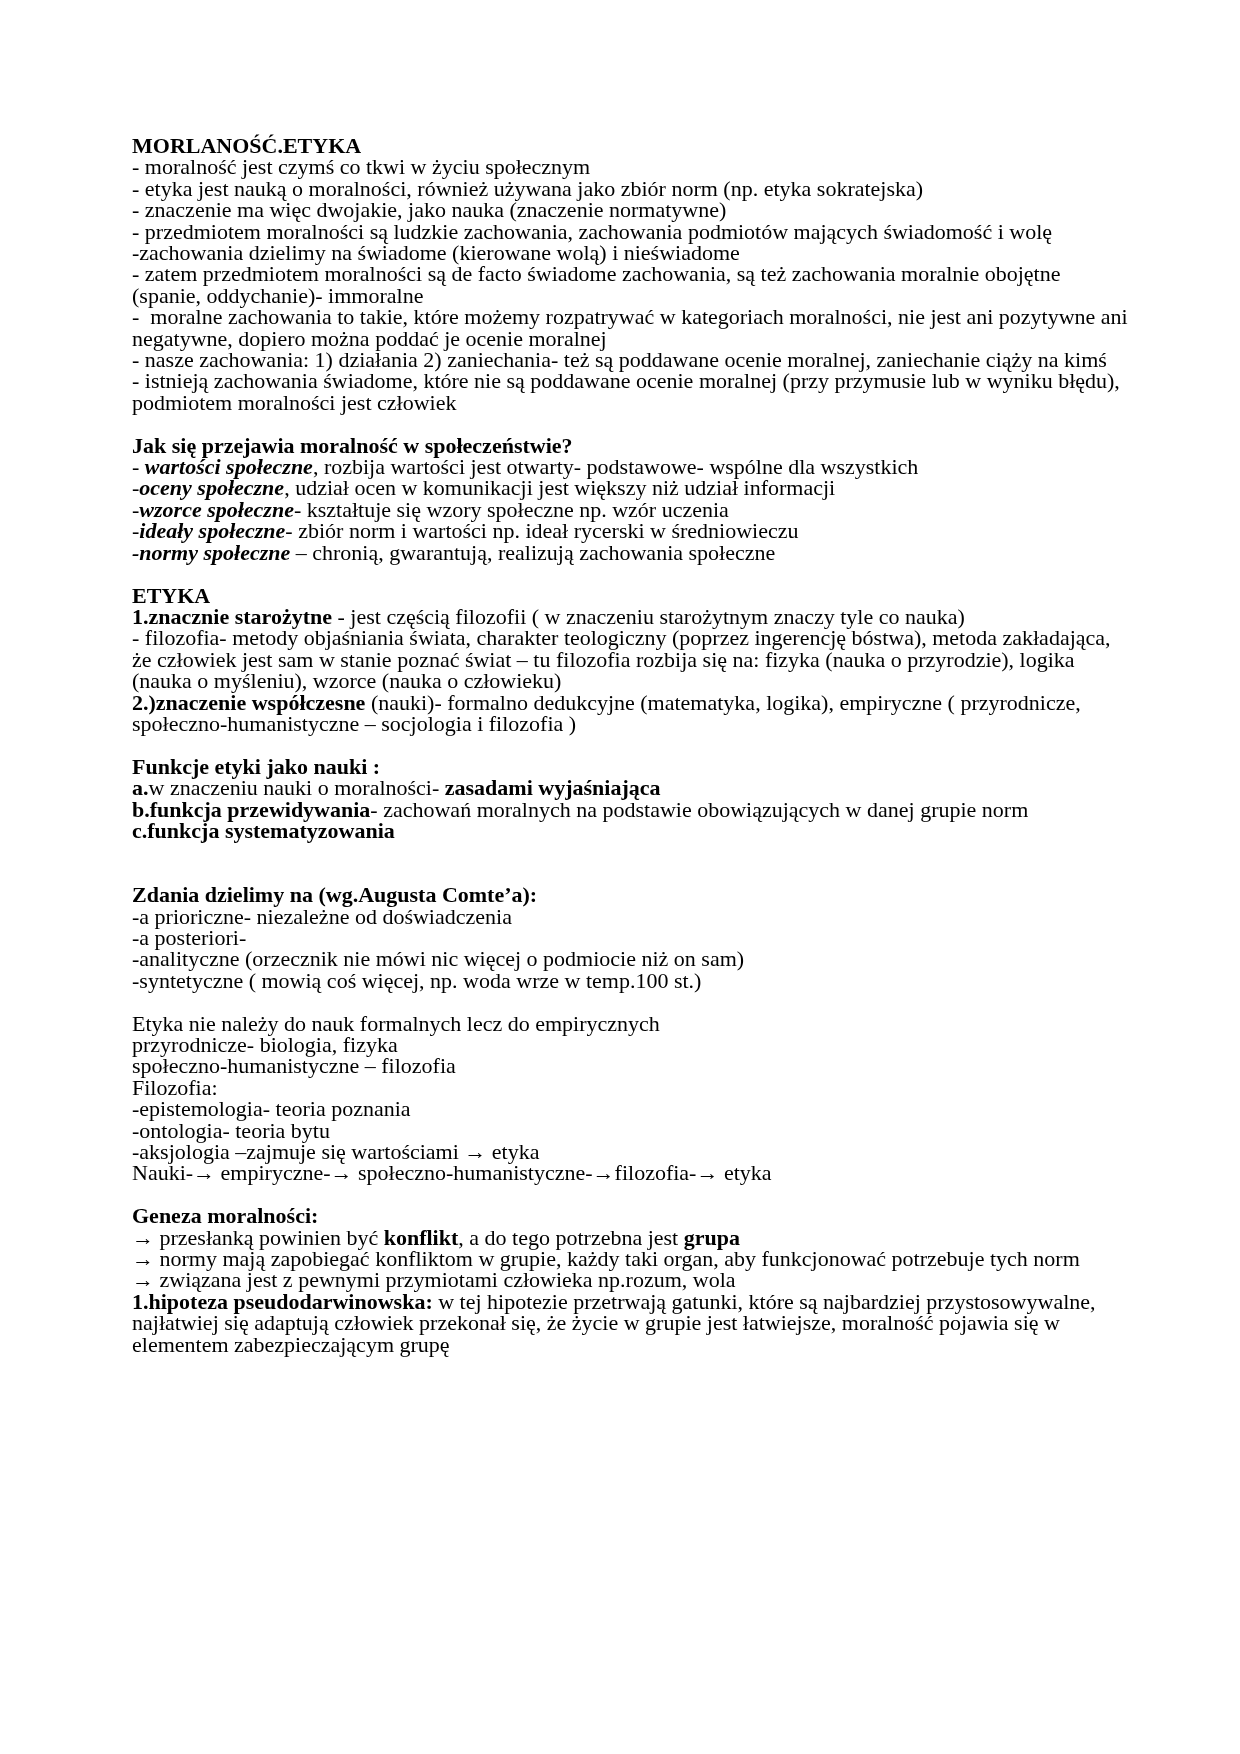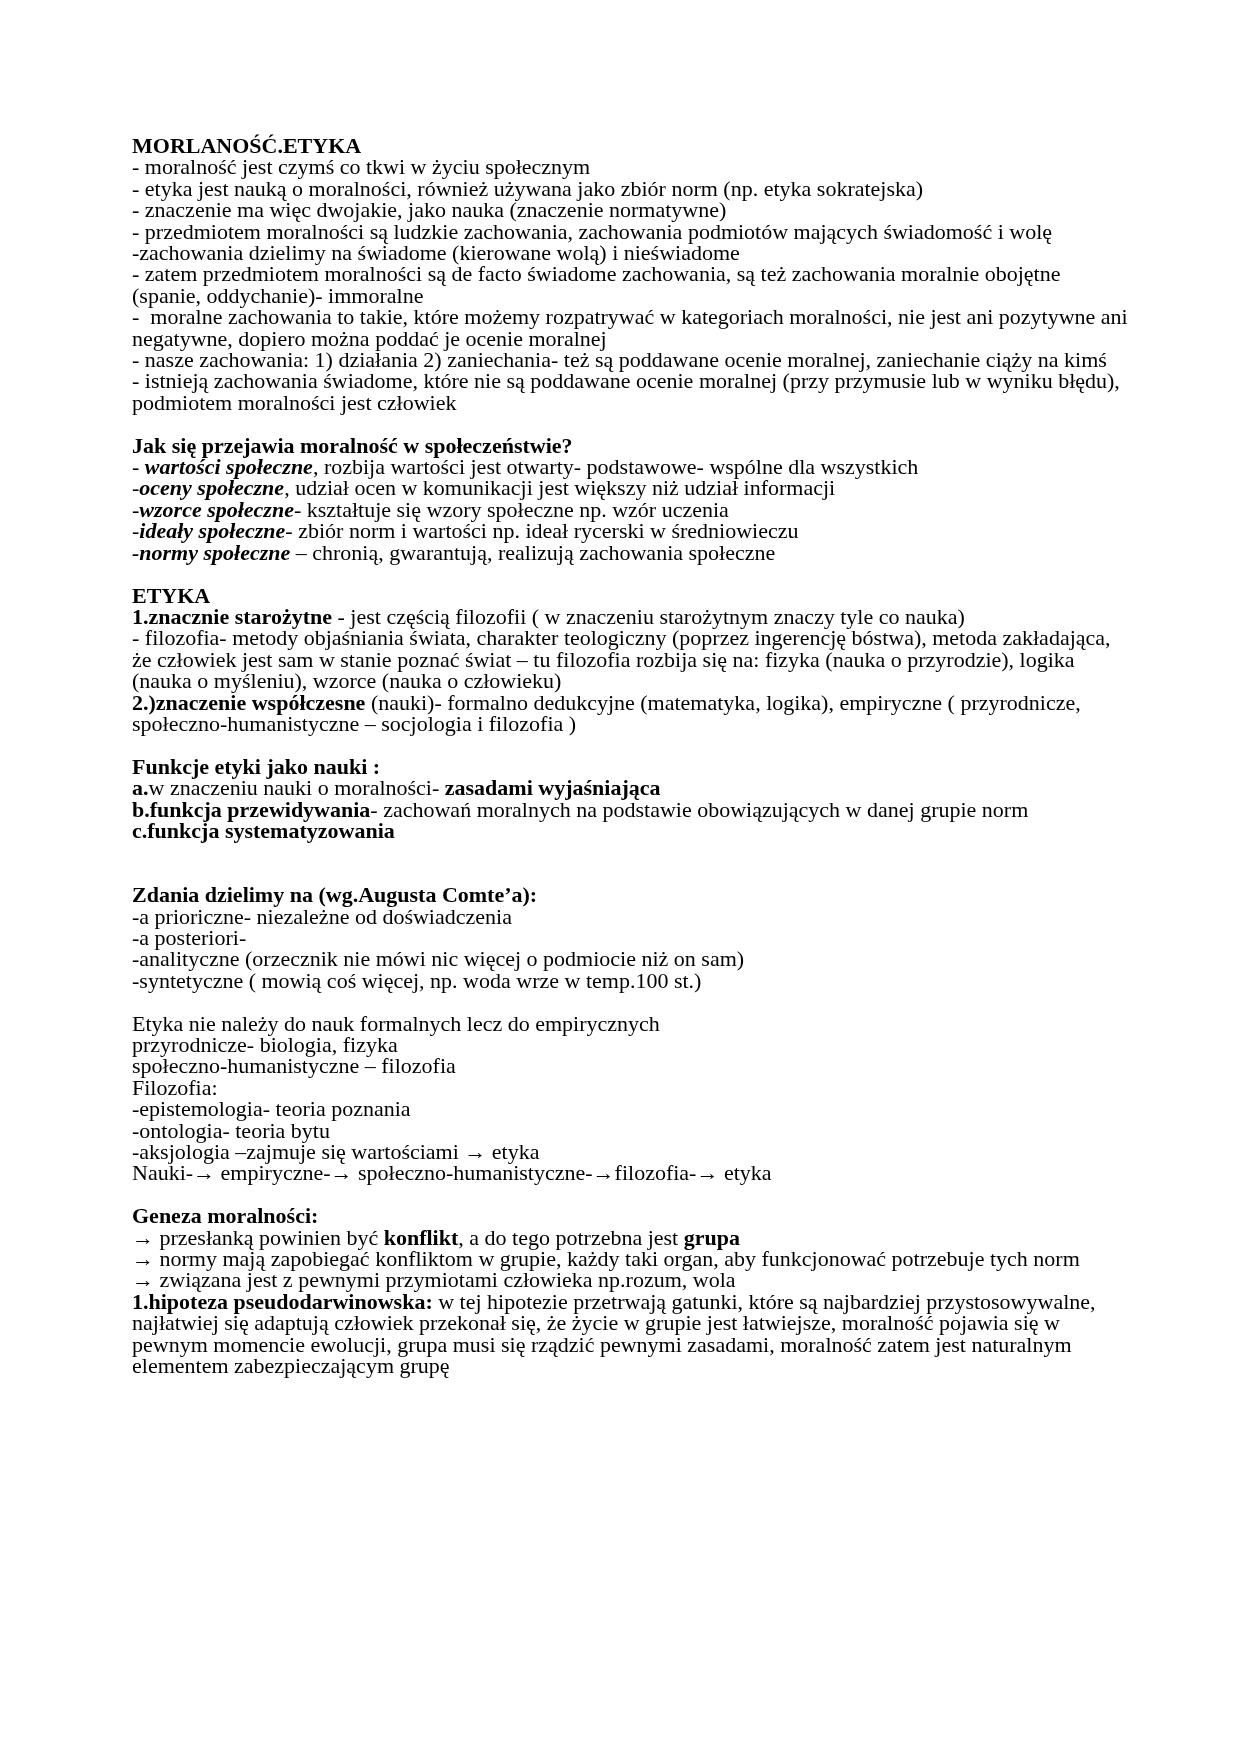--- a/index.html
+++ b/index.html
@@ -83,15 +83,14 @@
     <div class="line"><span class="">-ontologia- teoria bytu</span></div>
     <div class="line"><span class="">-aksjologia –zajmuje się wartościami → etyka</span></div>
     <div class="line"><span class="">Nauki-→ empiryczne-→ społeczno-humanistyczne-→filozofia-→ etyka</span></div>
     <div class="line"></div>
     <div class="line"><span class="b">Geneza moralności:</span></div>
     <div class="line"><span class="">→ przesłanką powinien być </span><span class="b">konflikt</span><span class="">, a do tego potrzebna jest </span><span class="b">grupa</span></div>
     <div class="line"><span class="">→ normy mają zapobiegać konfliktom w grupie, każdy taki organ, aby funkcjonować potrzebuje tych norm</span></div>
     <div class="line"><span class="">→ związana jest z pewnymi przymiotami człowieka np.rozum, wola</span></div>
     <div class="line"><span class="b">1.hipoteza pseudodarwinowska:</span><span class=""> w tej hipotezie przetrwają gatunki, które są najbardziej przystosowywalne,</span></div>
     <div class="line"><span class="">najłatwiej się adaptują człowiek przekonał się, że życie w grupie jest łatwiejsze, moralność pojawia się w</span></div>
-    <div class="line"><span class="">pewnym momencie ewolucji, grupa musi się rządzić pewnymi zasadami, moralność zatem jest naturalnym</span></div>
     <div class="line"><span class="">elementem zabezpieczającym grupę</span></div>
   </div>
 
 </body></html>

